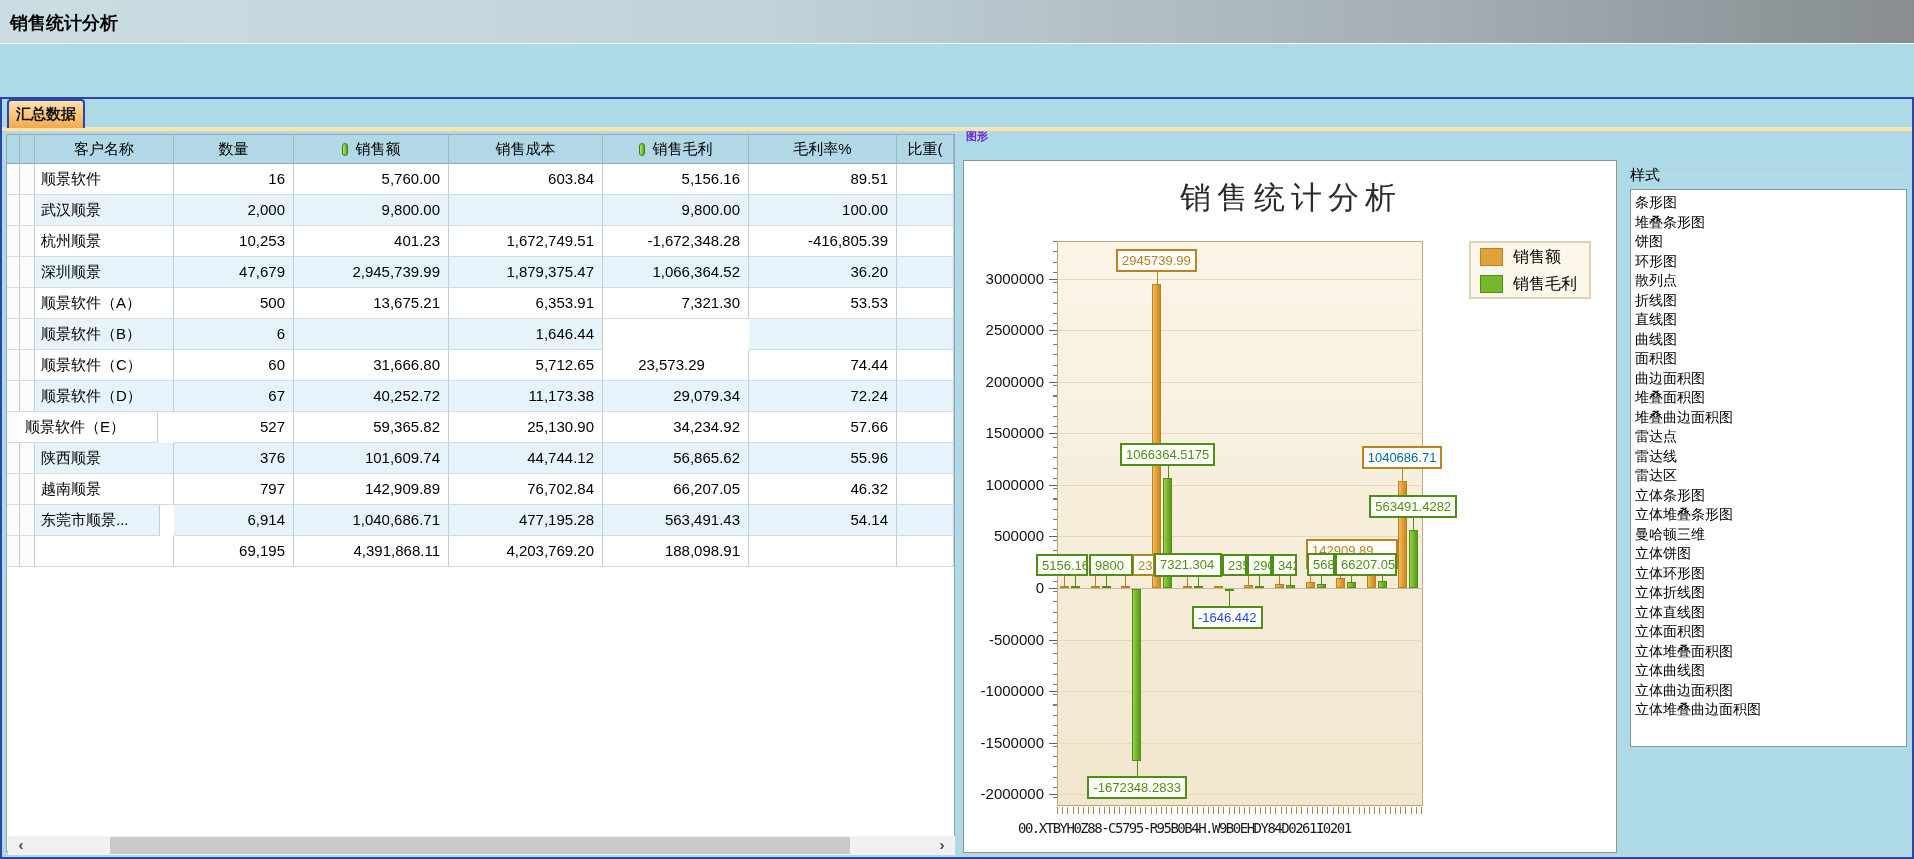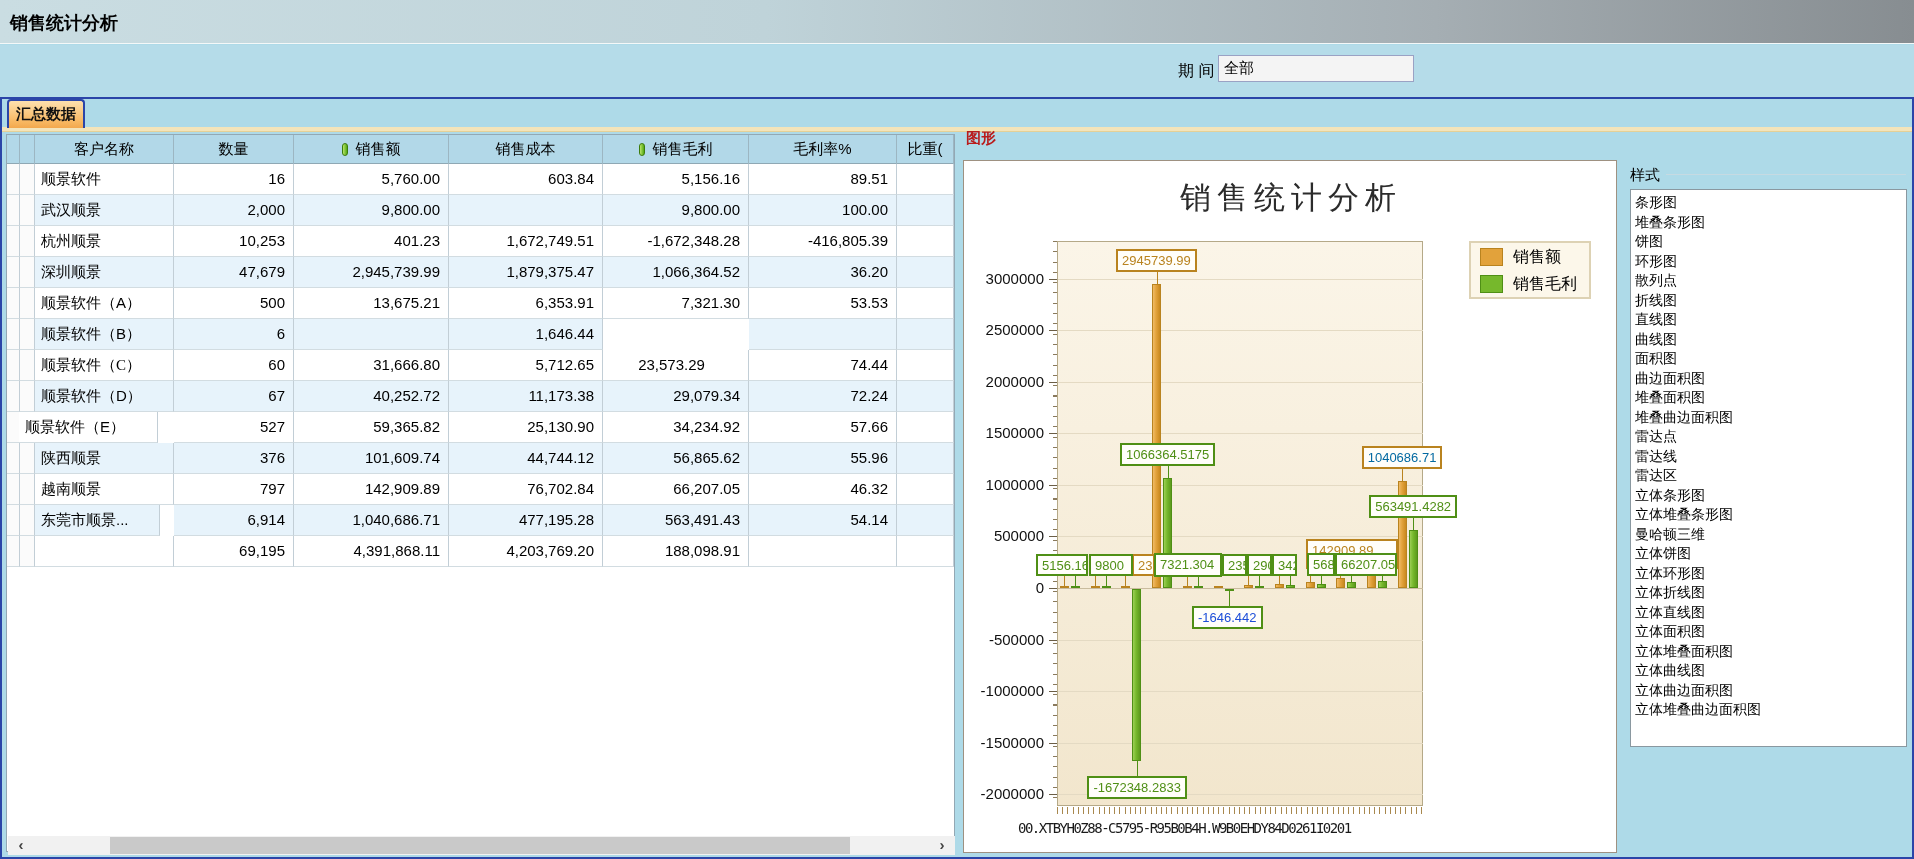--- a/index.html
+++ b/index.html
@@ -40,21 +40,21 @@
     border-right:1px solid #c2ced6;border-bottom:1px solid #d2dce1;overflow:hidden;white-space:nowrap;}
   .cell.num{text-align:right;padding-right:8px;}
   .cell.txt{padding-left:6px;}
   .cell.gut{background:#fbfbfb !important;}
   
   #hscroll{left:8px;top:837px;width:947px;height:19px;background:#f1f1f1;}
   .scr-arrow{position:absolute;top:0;width:22px;height:19px;font-size:15px;font-weight:bold;color:#444;
     text-align:center;line-height:18px;}
   #scr-thumb{position:absolute;left:102px;top:1px;width:740px;height:17px;background:#c9c9c9;}
   
-  #chart-group-label{left:966px;top:129px;font-size:15px;font-weight:bold;color:#b91c1c;}
+  #chart-group-label{left:966px;top:129px;font-size:11px;font-weight:bold;color:#6d28d9;}
   #chart-panel{left:963px;top:160px;width:654px;height:693px;background:#fff;border:1px solid #9e9181;}
   #chart-title{position:absolute;left:0;top:16px;width:654px;text-align:center;
     font-family:"DejaVu Serif","Liberation Serif",serif;font-size:31px;color:#2b2b2b;letter-spacing:6px;}
   #plot{position:absolute;background:linear-gradient(#fbf5e8,#f2e6cd);border:1px solid #b5a988;}
   .gridline{position:absolute;height:1px;background:#e4dac3;}
   .gridline.zero{background:#c9bc9e;}
   .ytick-label{position:absolute;width:90px;text-align:right;font-size:15px;color:#111;}
   .ytick-mark{position:absolute;height:1px;background:#6b5e46;}
   #yminor{position:absolute;width:4px;background:repeating-linear-gradient(to bottom,#8a7a5c 0 1px,transparent 1px 10.3px);}
   #xticks{position:absolute;height:7px;background:repeating-linear-gradient(to right,#a8884e 0 1px,transparent 1px 5.2px);}
@@ -78,24 +78,20 @@
 </style>
 </head>
 <body>
 
 <div id="app">
 
   <div class="abs" id="titlebar">
     <div class="t">销售统计分析</div>
   </div>
 
-  <div class="abs" id="filterbar">
-    <span id="period-label">期  间</span>
-    <div id="period-input">全部</div>
-  </div>
 
   <div class="abs" id="pageline"></div>
   <div class="abs" id="leftborder"></div>
   <div class="abs" id="rightborder"></div>
   <div class="abs" id="bottomborder"></div>
   <div class="abs" id="creamline"></div>
   <div class="abs" id="tab">汇总数据</div>
 
   <div class="abs" id="table-panel">
     <div class="hdr-row" id="hdr-row">
@@ -172,21 +168,21 @@
           <div class="cell num" style="left: 167px; width: 120px;">6</div>
           <div class="cell num" style="left: 287px; width: 155px;"></div>
           <div class="cell num" style="left: 442px; width: 154px;">1,646.44</div>
           <div class="cell num" style="left: 596px; width: 146px; margin-top: 48px;">-1,646.44</div>
           <div class="cell num" style="left: 742px; width: 148px;"></div>
           <div class="cell num" style="left: 890px; width: 57px;"></div>
         </div>
         <div class="row" style="top: 215px;">
           <div class="cell gut" style="left: 0px; width: 13px;"></div>
           <div class="cell gut" style="left: 13px; width: 15px;"></div>
-          <div class="cell txt" style="left: 28px; width: 139px; font-family: Liberation Serif, serif;">顺景软件（C）</div>
+          <div class="cell txt" style="left: 28px; width: 139px;">顺景软件（C）</div>
           <div class="cell num" style="left: 167px; width: 120px;">60</div>
           <div class="cell num" style="left: 287px; width: 155px;">31,666.80</div>
           <div class="cell num" style="left: 442px; width: 154px;">5,712.65</div>
           <div class="cell num" style="left: 596px; width: 146px; text-align: center;">23,573.29</div>
           <div class="cell num" style="left: 742px; width: 148px;">74.44</div>
           <div class="cell num" style="left: 890px; width: 57px;"></div>
         </div>
         <div class="row alt" style="top: 246px;">
           <div class="cell gut" style="left: 0px; width: 13px;"></div>
           <div class="cell gut" style="left: 13px; width: 15px;"></div>

